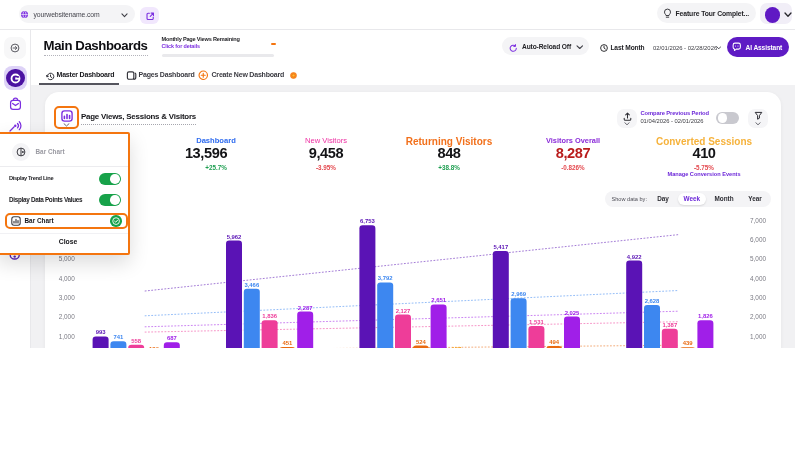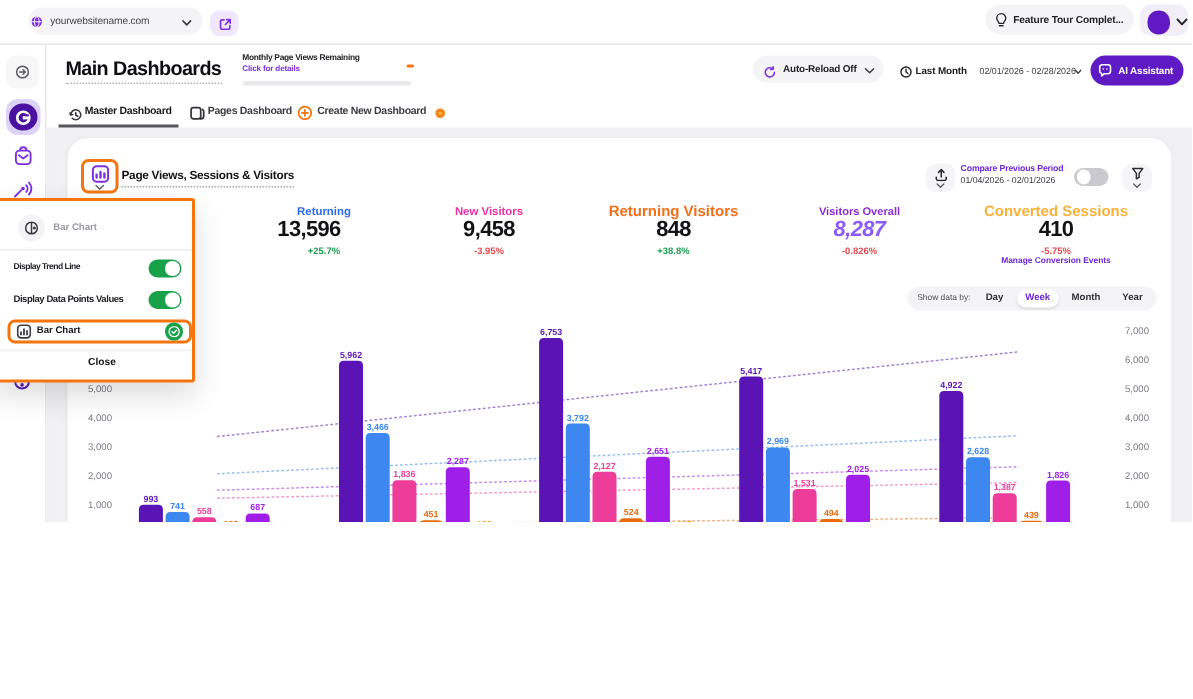--- a/index.html
+++ b/index.html
@@ -258,34 +258,34 @@
   <div class="abs" style="left:717.5px;top:113px;width:9.5px;height:9.5px;background:#fff;border-radius:50%;"></div>
 
   <div class="abs" style="left:748px;top:108.5px;width:20px;height:19.5px;background:#f5f5f7;border-radius:7px;"></div>
   <svg class="abs" style="left:753.5px;top:111px;" width="9" height="9" viewBox="0 0 9 9">
     <path d="M1.2 1.4 H7.8 L5.4 4.6 V7.2 L3.6 8.2 V4.6 Z" fill="none" stroke="#2c2c32" stroke-width="1" stroke-linejoin="round"></path>
   </svg>
   <svg class="abs" style="left:755px;top:121.5px;" width="6" height="4" viewBox="0 0 6 4">
       <path d="M0.8 0.7 L3 2.8 L5.2 0.7" fill="none" stroke="#5a5a62" stroke-width="0.9" stroke-linecap="round"></path>
     </svg>
 
-  <div class="abs" style="left:166px;top:135.8px;width:100px;text-align:center;font-size:7.6px;font-weight:bold;color:#2e6bef;">Returning</div>
+  <div class="abs" style="left:166px;top:135.8px;width:100px;text-align:center;font-size:7.6px;font-weight:bold;color:#2e6bef;">Dashboard</div>
   <div class="abs" style="left:156px;top:145px;width:100px;text-align:center;font-size:14.6px;font-weight:bold;color:#131316;letter-spacing:-0.4px;">13,596</div>
   <div class="abs" style="left:166px;top:163.5px;width:100px;text-align:center;font-size:6.3px;font-weight:bold;color:#1d9e50;">+25.7%</div>
 
-  <div class="abs" style="left:276px;top:135.8px;width:100px;text-align:center;font-size:7.6px;font-weight:bold;color:#ee2fa2;">New Visitors</div>
+  <div class="abs" style="left:276px;top:135.8px;width:100px;text-align:center;font-size:7.6px;font-weight:normal;color:#ee2fa2;">New Visitors</div>
   <div class="abs" style="left:276px;top:145px;width:100px;text-align:center;font-size:14.6px;font-weight:bold;color:#131316;letter-spacing:-0.4px;">9,458</div>
   <div class="abs" style="left:276px;top:163.5px;width:100px;text-align:center;font-size:6.3px;font-weight:bold;color:#e4484e;">-3.95%</div>
 
   <div class="abs" style="left:399px;top:135.8px;width:100px;text-align:center;font-size:10px;font-weight:bold;color:#f2701b;">Returning Visitors</div>
   <div class="abs" style="left:399px;top:145px;width:100px;text-align:center;font-size:14.6px;font-weight:bold;color:#131316;letter-spacing:-0.4px;">848</div>
   <div class="abs" style="left:399px;top:163.5px;width:100px;text-align:center;font-size:6.3px;font-weight:bold;color:#1d9e50;">+38.8%</div>
 
   <div class="abs" style="left:523px;top:135.8px;width:100px;text-align:center;font-size:7.4px;font-weight:bold;color:#8b2cd9;">Visitors Overall</div>
-  <div class="abs" style="left:523px;top:145px;width:100px;text-align:center;font-size:14.6px;font-weight:bold;color:#8b5cf6;letter-spacing:-0.4px;font-style:italic;">8,287</div>
+  <div class="abs" style="left:523px;top:145px;width:100px;text-align:center;font-size:14.6px;font-weight:bold;color:#b91c1c;letter-spacing:-0.4px;">8,287</div>
   <div class="abs" style="left:523px;top:163.5px;width:100px;text-align:center;font-size:6.3px;font-weight:bold;color:#e4484e;">-0.826%</div>
 
   <div class="abs" style="left:644px;top:135.8px;width:120px;text-align:center;font-size:10px;font-weight:bold;color:#f6b23b;">Converted Sessions</div>
   <div class="abs" style="left:644px;top:145px;width:120px;text-align:center;font-size:14.6px;font-weight:bold;color:#131316;letter-spacing:-0.4px;">410</div>
   <div class="abs" style="left:644px;top:163.5px;width:120px;text-align:center;font-size:6.3px;font-weight:bold;color:#e4484e;">-5.75%</div>
   <div class="abs" style="left:644px;top:171.2px;width:120px;text-align:center;font-size:5.6px;font-weight:bold;color:#6d28d9;">Manage Conversion Events</div>
 
   <div class="abs" style="left:605px;top:191px;width:166px;height:16px;background:#f4f4f6;border-radius:8px;"></div>
   <div class="abs" style="left:611.5px;top:195.7px;font-size:5.6px;color:#4e4e56;">Show data by:</div>
   <div class="abs" style="left:648px;top:195.2px;width:30px;text-align:center;font-size:6.4px;font-weight:bold;color:#2e2e34;">Day</div>

